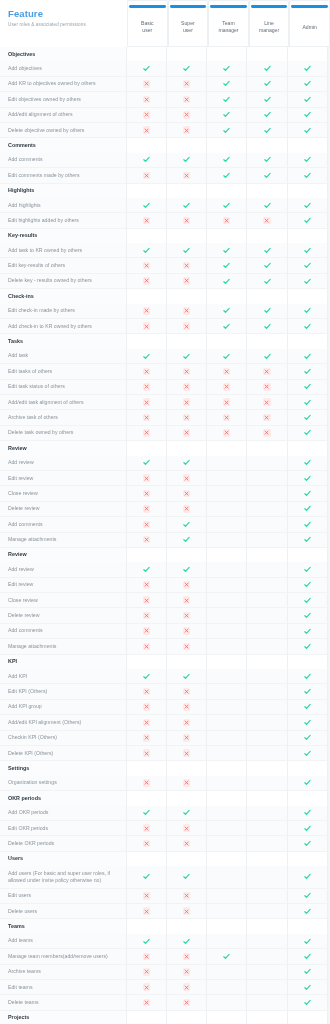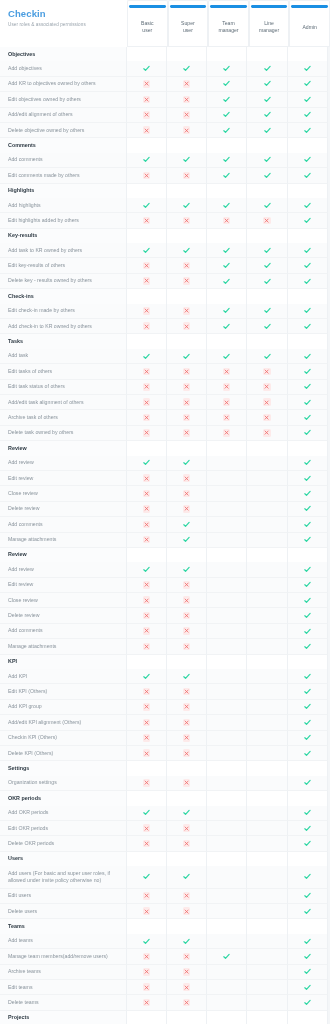--- a/index.html
+++ b/index.html
@@ -91,21 +91,21 @@
     padding-top:7px;
   }
 </style>
 </head>
 <body>
 
 <div class="pricing-wrap">
 
   <div class="feature-col" id="feature-col" style="height: 1146px;">
     <div class="title-block">
-      <div class="title">Checkin</div>
+      <div class="title">Feature</div>
       <div class="subtitle">User roles &amp; associated permissions</div>
     </div>
   </div>
 
   <div class="head-strip" id="head-strip">
       <div class="head-card">
         <div class="bar" style="background: rgb(26, 143, 227);"></div>
         <div class="ht">Basic<br>user</div>
       </div>
       <div class="head-card">

